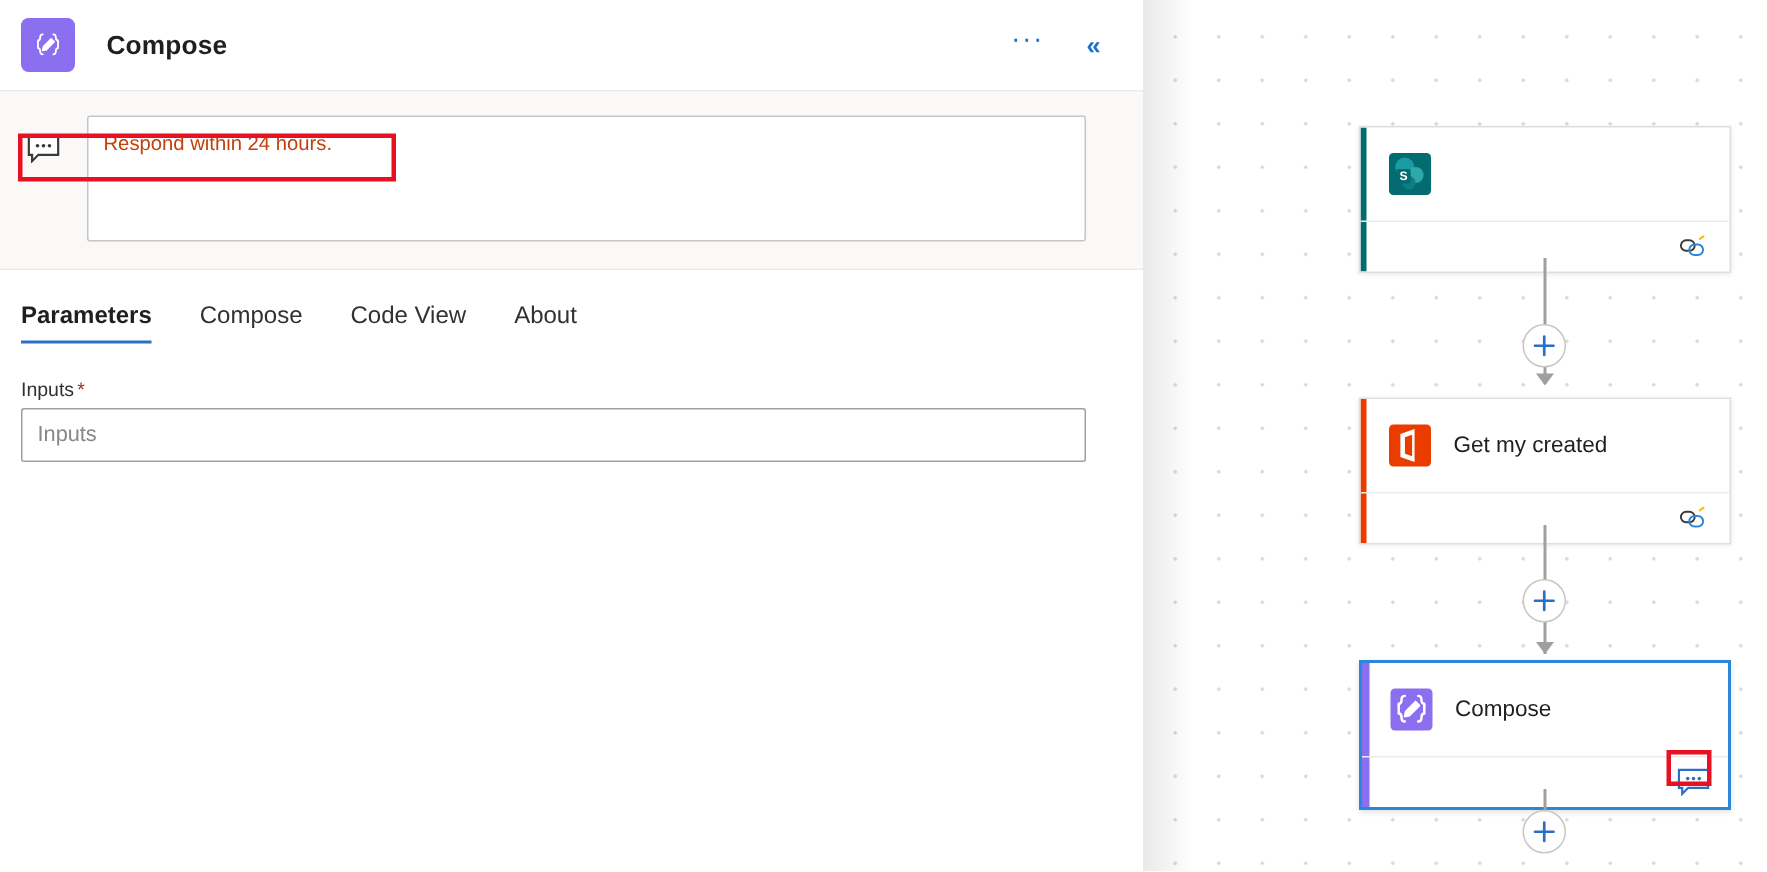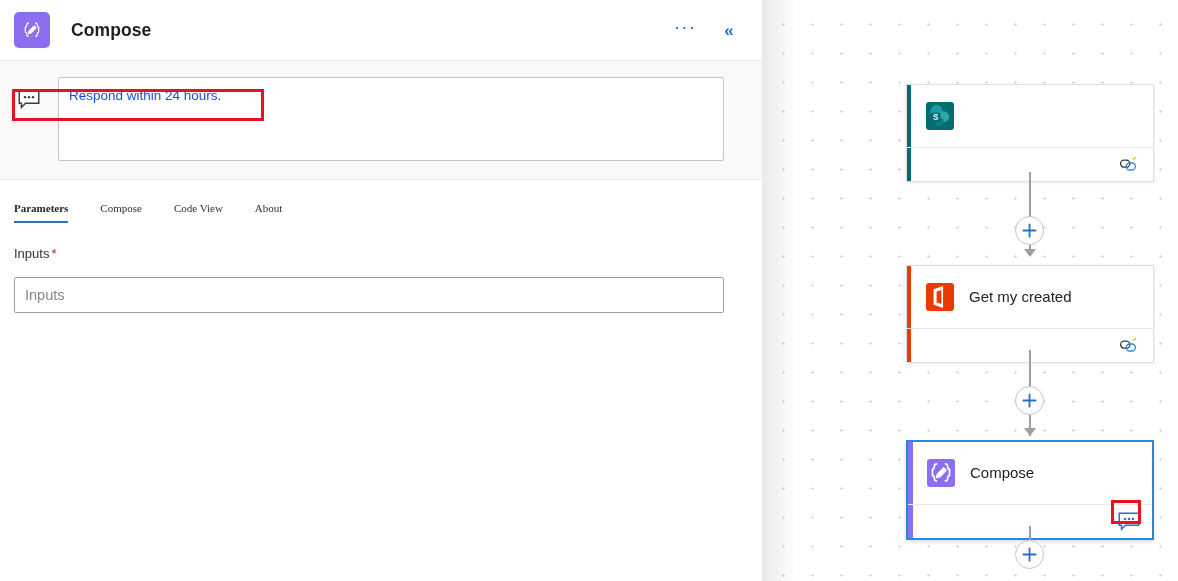--- a/index.html
+++ b/index.html
@@ -81,21 +81,21 @@
   }
   #comment-icon svg { width: 22px; height: 19px; }
   #comment-box {
     flex: 1 1 auto;
     height: 84px;
     background: #ffffff;
     border: 1px solid #c8c6c4;
     border-radius: 2px;
     padding: 8px 10px;
     font-size: 13.5px;
-    color: #1d4ed8;
+    color: #c2410c;
     line-height: 1.45;
     overflow: hidden;
   }
   
   #comment-red-box {
     position: absolute;
     left: 12px; top: 28px;
     width: 252px; height: 32px;
     border: 3px solid #e81123;
     pointer-events: none;
@@ -103,40 +103,39 @@
   }
 
   
   #tabs {
     display: flex;
     gap: 32px;
     padding: 22px 0 0 14px;
   }
   .tab {
     position: relative;
-    font-size: 11px;
+    font-size: 16px;
     color: #323130;
     padding-bottom: 9px;
     cursor: pointer;
     white-space: nowrap;
-    font-family: Liberation Serif, serif;
   }
   .tab.active { font-weight: 700; color: #201f1e; }
   .tab.active::after {
     content: "";
     position: absolute; left: 0; right: 0; bottom: 0;
     height: 2.5px; background: #2b6fc4;
   }
 
   
   #form { padding: 23px 38px 0 14px; }
   .field-label {
     font-size: 13px;
     color: #323130;
-    margin-bottom: 16px;
+    margin-bottom: 5px;
   }
   .req { color: #a4262c; margin-left: 2px; }
   .text-input {
     width: 100%;
     height: 36px;
     border: 1px solid #a19f9d;
     border-radius: 2px;
     background: #fff;
     font-family: inherit;
     font-size: 14.5px;

